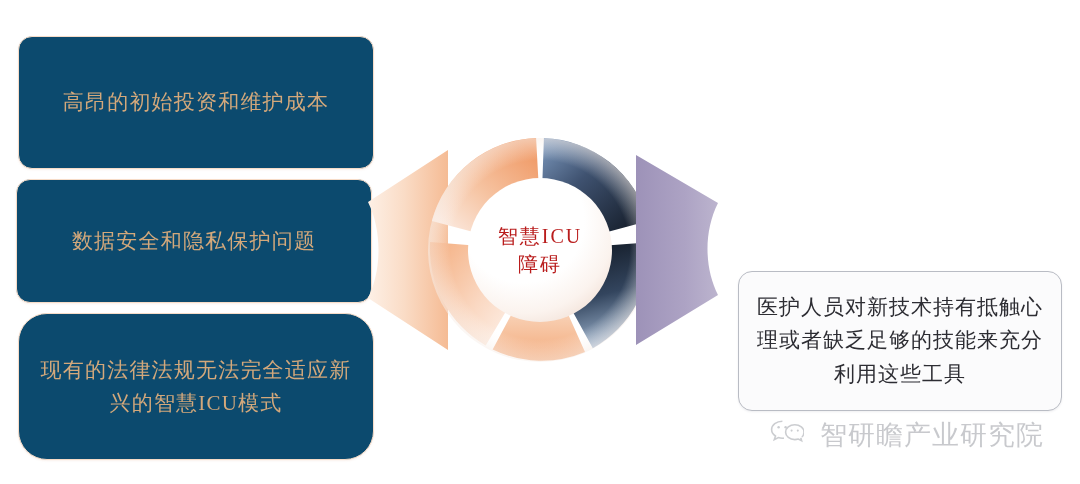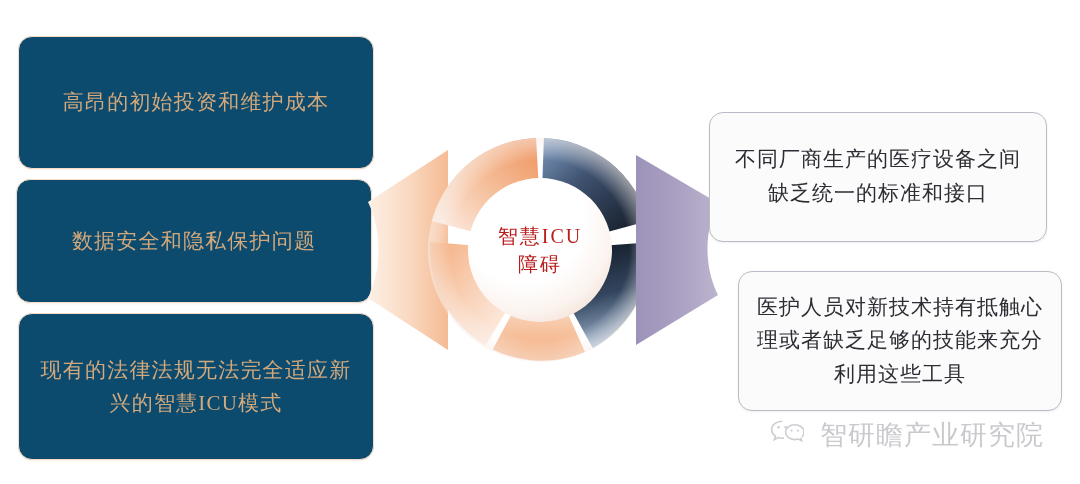--- a/index.html
+++ b/index.html
@@ -56,21 +56,21 @@
     font-size: 21px;
     line-height: 1.6;
     letter-spacing: 1.0px;
     padding: 0 16px;
     font-weight: 400;
   }
 
   
   #box-left-1 { left: 18px;  top: 36px;  width: 356px; height: 133px; }
   #box-left-2 { left: 16px;  top: 179px; width: 356px; height: 124px; }
-  #box-left-3 { left: 18px;  top: 313px; width: 356px; height: 147px; }
+  #box-left-3 { left: 18px;  top: 313px; width: 356px; height: 147px; border-radius: 29px; }
 
   
   #box-right-1 { left: 709px; top: 112px; width: 338px; height: 130px; }
   #box-right-2 { left: 738px; top: 271px; width: 324px; height: 140px; }
 
   
   .connector {
     position: absolute;
     pointer-events: none;
   }
@@ -235,23 +235,20 @@
         <linearGradient id="gradRightArrow" x1="0" y1="0" x2="1" y2="0">
           <stop offset="0%" stop-color="#9d92b8"></stop>
           <stop offset="60%" stop-color="#ada3c4"></stop>
           <stop offset="100%" stop-color="#bcb4ce"></stop>
         </linearGradient>
       </defs>
       <path d="M0,0 L0,190 L82,140 C68,112 68,76 82,48 Z" fill="url(#gradRightArrow)"></path>
     </svg>
   </div>
 
-  <div class="box box-right" id="box-right-1">
-    <div class="box-text">不同厂商生产的医疗设备之间缺乏统一的标准和接口</div>
-  </div>
 
   <div class="box box-right" id="box-right-2">
     <div class="box-text">医护人员对新技术持有抵触心理或者缺乏足够的技能来充分利用这些工具</div>
   </div>
 
   <div id="watermark">
     <span class="wm-logo">
       <svg width="34" height="29" viewBox="0 0 34 29" xmlns="http://www.w3.org/2000/svg">
         <g fill="none" stroke="#b8babf" stroke-width="1.6">
           <path d="M12.4,2.2 C6.4,2.2 1.6,6.0 1.6,10.6 C1.6,13.2 3.1,15.5 5.5,17.0 L4.3,20.6 L8.3,18.6 C9.6,19.0 11.0,19.2 12.4,19.2 C12.9,19.2 13.4,19.2 13.9,19.1"></path>

